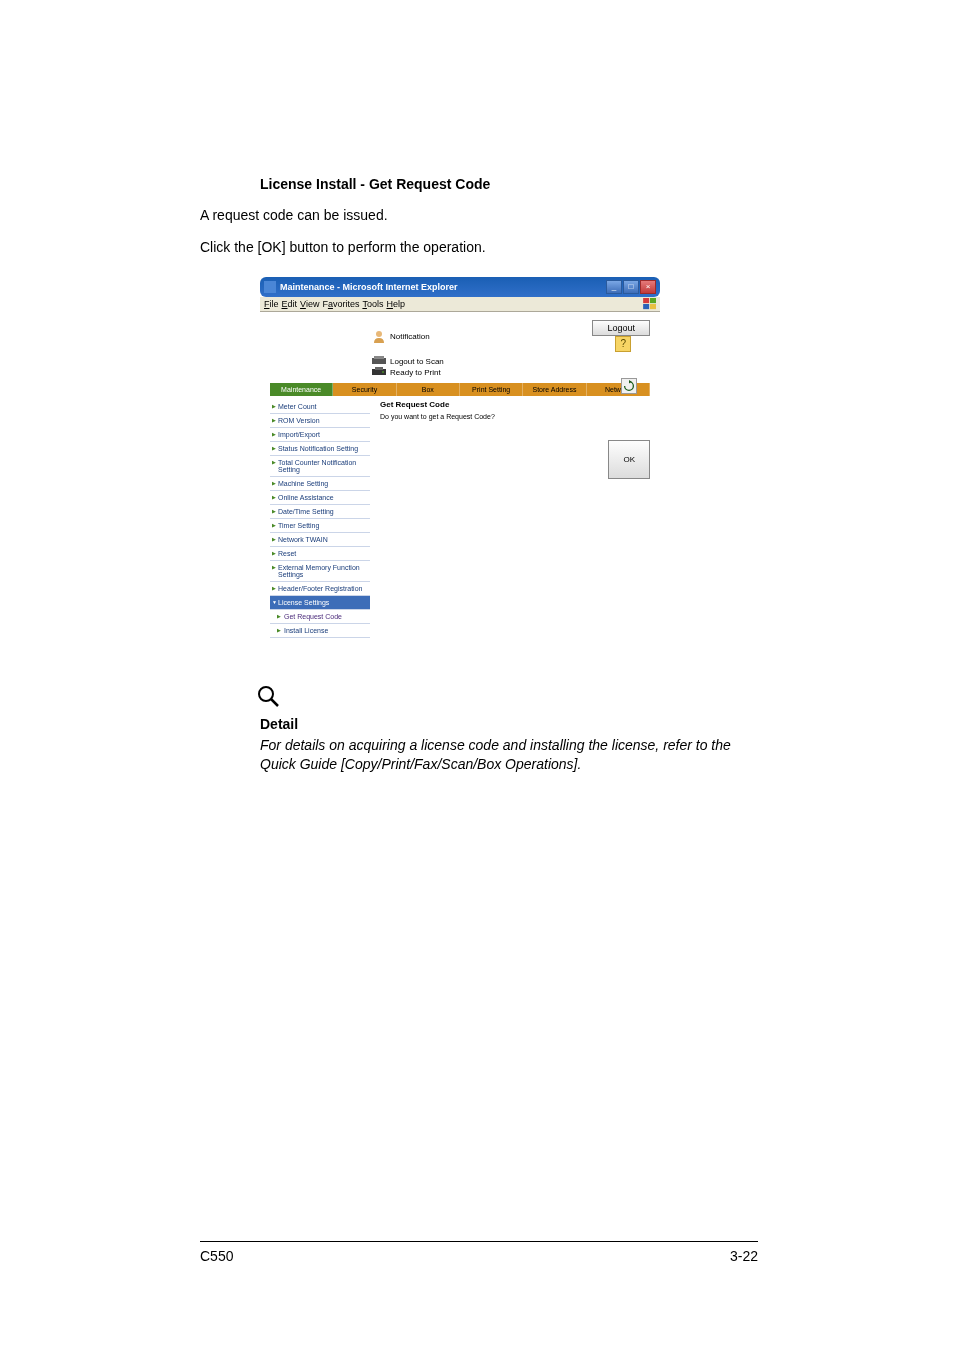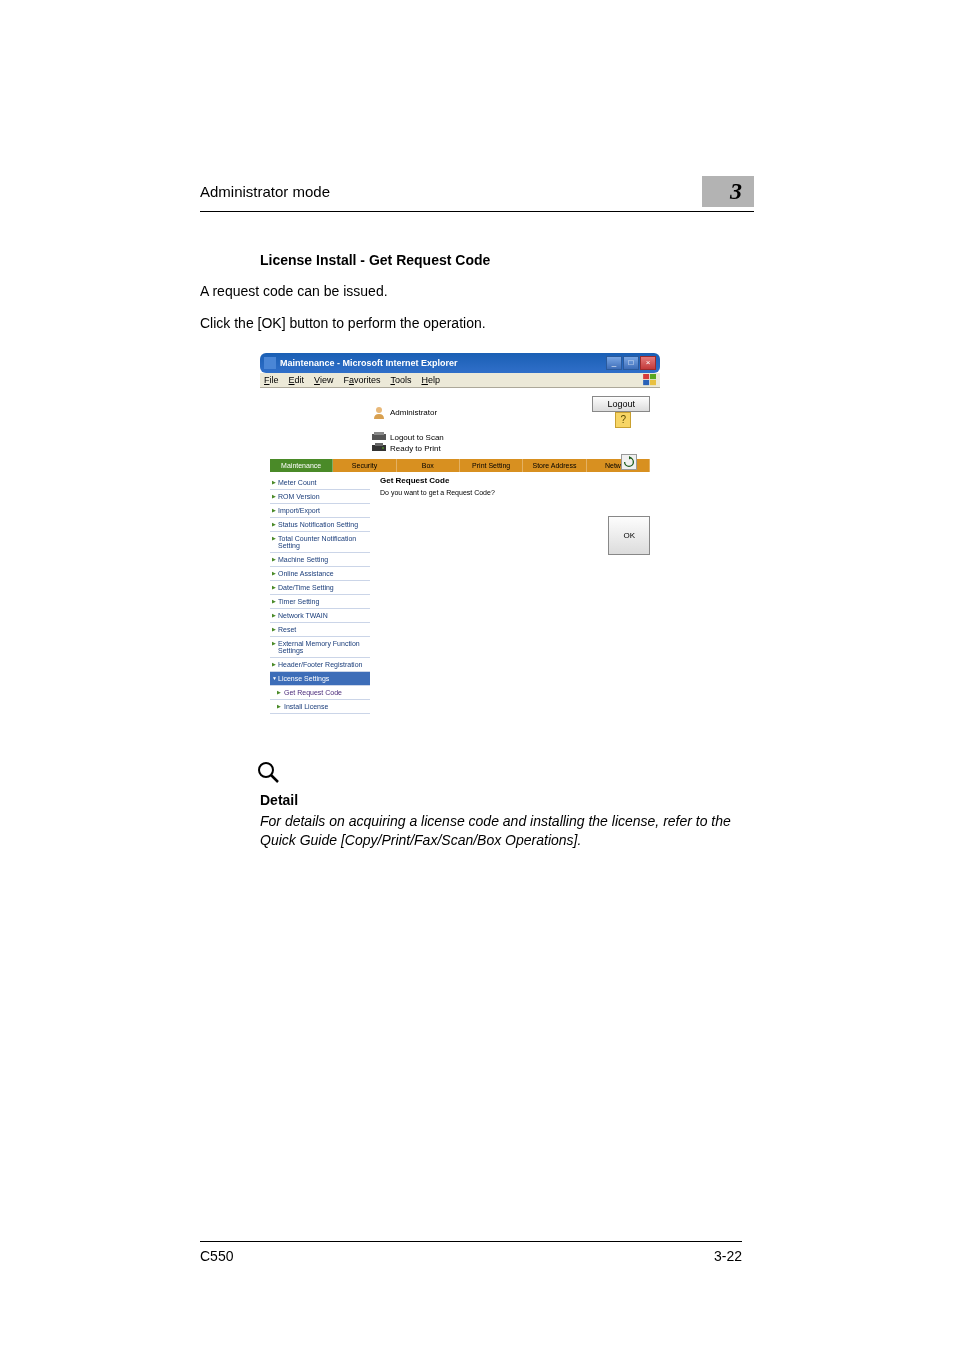--- a/index.html
+++ b/index.html
@@ -75,21 +75,21 @@
       font-size: 8px;
       text-align: center;
       line-height: 12px;
     }
     .win-btn.close { background: linear-gradient(to bottom, #e57a7a, #c23a3a); border-color: #9c2a2a; }
     .menubar {
       background: #ece9d8;
       padding: 2px 4px;
       font-size: 9px;
       display: flex;
-      gap: 10px;
+      gap: 3px;
       border-bottom: 1px solid #aca899;
       position: relative;
     }
     .menubar span { color: #000; }
     .menubar span u { text-decoration: underline; }
     .win-logo {
       position: absolute;
       right: 3px;
       top: 1px;
       width: 14px;
@@ -237,37 +237,33 @@
     }
     .detail-text {
       font-style: italic;
       font-size: 14px;
       line-height: 1.35;
     }
     .footer {
       position: absolute;
       bottom: 86px;
       left: 200px;
-      right: 212px;
+      right: 196px;
       border-top: 1px solid #000;
       padding-top: 6px;
       display: flex;
       justify-content: space-between;
       font-size: 14px;
     }
     .right-btns { display: flex; align-items: center; flex-direction: column; }
   </style>
 </head>
 <body>
 
 <div class="page">
-  <div class="header-row">
-    <span class="header-text">Administrator mode</span>
-    <span class="chapter-badge">3</span>
-  </div>
 
   <div class="section-title">License Install - Get Request Code</div>
   <div class="body-text">A request code can be issued.</div>
   <div class="body-text">Click the [OK] button to perform the operation.</div>
 
   <div class="screenshot">
     <div class="titlebar">
       <span class="titlebar-icon"></span>
       <span class="titlebar-text">Maintenance - Microsoft Internet Explorer</span>
       <div class="win-btns">
@@ -290,21 +286,21 @@
         <rect x="8" y="7" width="7" height="6" fill="#e8c040"></rect>
       </svg>
     </div>
     <div class="content-area">
       <div class="top-row">
         <div class="admin-label">
           <svg class="admin-icon" viewBox="0 0 14 14">
             <circle cx="7" cy="5" r="3" fill="#e8b878"></circle>
             <path d="M2 14 Q2 9 7 9 Q12 9 12 14 Z" fill="#d8a050"></path>
           </svg>
-          <span>Administrator</span>
+          <span>Notification</span>
         </div>
         <div class="right-btns">
           <button class="logout-btn">Logout</button>
           <span class="help-btn">?</span>
         </div>
       </div>
       <div class="status-wrap">
         <div class="status-lines">
           <div class="status-line">
             <svg class="status-icon" viewBox="0 0 14 10">

